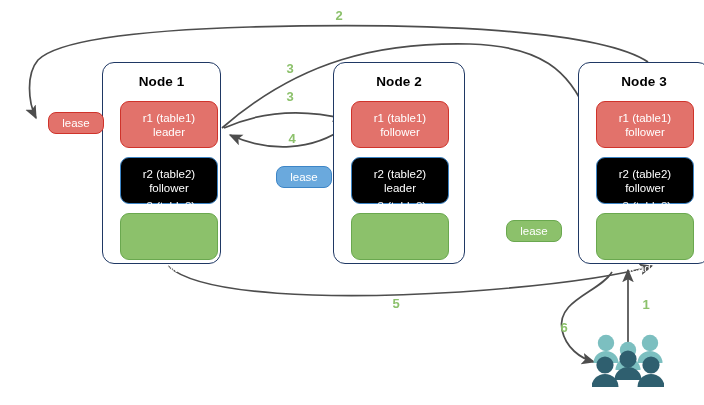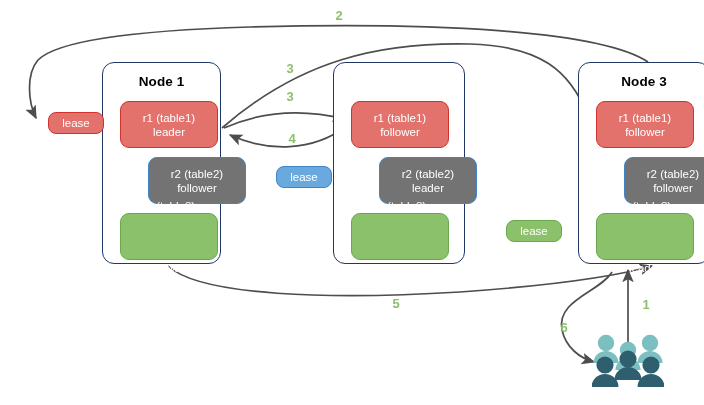--- a/index.html
+++ b/index.html
@@ -54,21 +54,21 @@
     justify-content: center;
     color: #ffffff;
     font-size: 11.5px;
     line-height: 14px;
     text-align: center;
     border-width: 1.4px;
     border-style: solid;
   }
   .replica .rline { display: block; }
   .rep-red   { background: #e2726b; border-color: #cf332b; }
-  .rep-blue  { background: #737373; border-color: #3d85c6; margin-left: 28px; }
+  .rep-blue  { background: #000000; border-color: #3d85c6; }
   .rep-green { background: #8cc16b; border-color: #6aa84f; gap: 48px; }
 
   
   .lease {
     position: absolute;
     box-sizing: border-box;
     border-radius: 8px;
     display: flex;
     align-items: center;
     justify-content: center;
@@ -138,20 +138,21 @@
       <span class="rline">r2 (table2)</span>
       <span class="rline">follower</span>
     </div>
     <div class="replica rep-green" style="left:17px; top:150px; width:98px; height:47px;">
       <span class="rline">r3 (table3)</span>
       <span class="rline">follower</span>
     </div>
   </div>
 
   <div class="node-box" style="left:333px; top:62px; width:132px; height:202px;">
+    <div class="node-title">Node 2</div>
     <div class="replica rep-red" style="left:17px; top:38px; width:98px; height:47px;">
       <span class="rline">r1 (table1)</span>
       <span class="rline">follower</span>
     </div>
     <div class="replica rep-blue" style="left:17px; top:94px; width:98px; height:47px;">
       <span class="rline">r2 (table2)</span>
       <span class="rline">leader</span>
     </div>
     <div class="replica rep-green" style="left:17px; top:150px; width:98px; height:47px;">
       <span class="rline">r3 (table3)</span>

